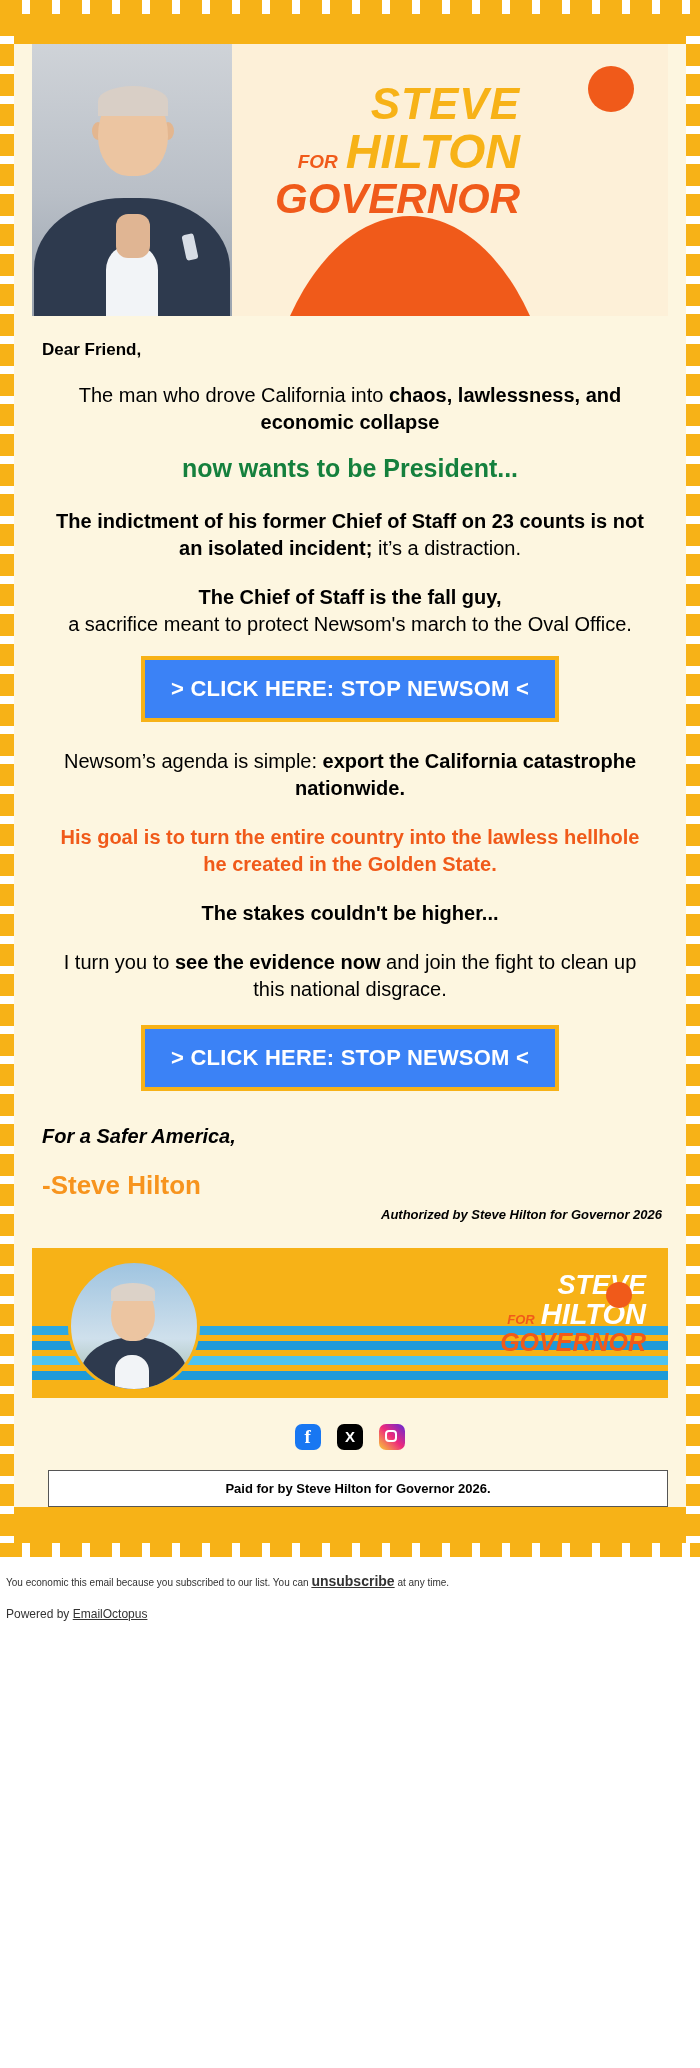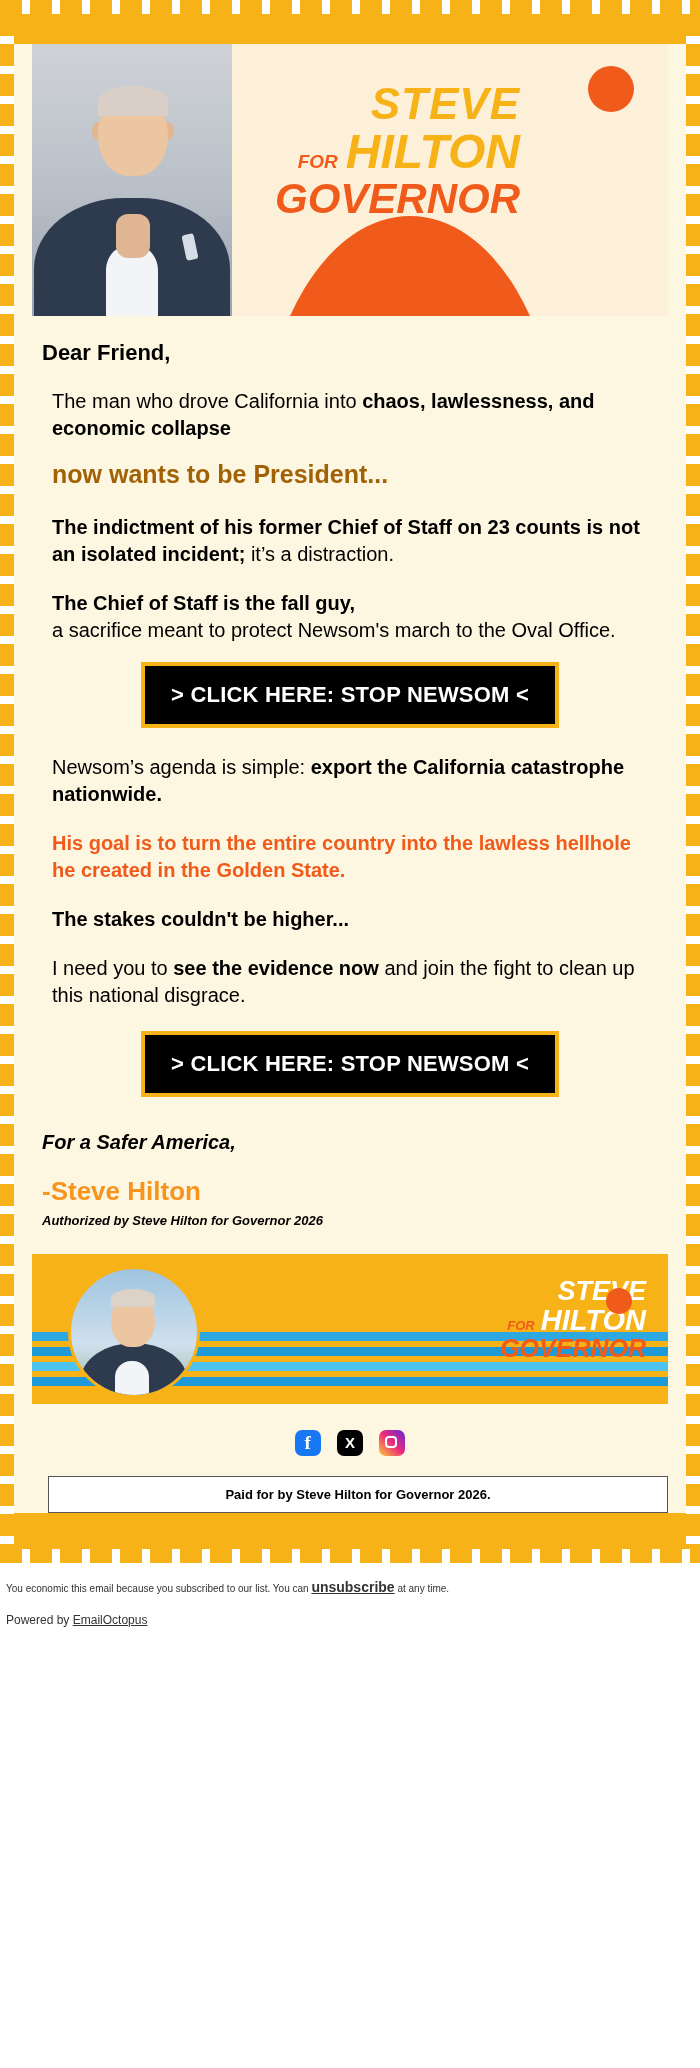--- a/index.html
+++ b/index.html
@@ -176,52 +176,53 @@
     margin-top: 2px;
     letter-spacing: 0px;
   }
 
   
   .letter {
     padding: 18px 24px 8px 24px;
     box-sizing: border-box;
   }
   .salutation {
-    font-size: 22px;
+    font-size: 17px;
     font-weight: bold;
     margin: 6px 0 22px 4px;
   }
   .p {
+    text-align: center;
     font-size: 20px;
     line-height: 1.35;
     margin: 0 0 22px 0;
     padding: 0 14px;
   }
   .p b { font-weight: bold; }
   .p.bold { font-weight: bold; }
   .p.orange {
-    color: #a16207;
+    color: #15803d;
     font-weight: bold;
     font-size: 25px;
     margin-top: -6px;
   }
   .p.orange-mid {
     color: #f05a1a;
     font-weight: bold;
     font-size: 20px;
   }
   .p.tight { margin-bottom: 18px; }
 
   .cta-wrap {
     text-align: center;
     margin: 8px 0 26px 0;
   }
   .cta {
     display: inline-block;
-    background: #000000;
+    background: #3b82f6;
     border: 4px solid #f7b217;
     color: #ffffff;
     font-size: 22px;
     font-weight: bold;
     padding: 16px 26px;
     text-decoration: none;
     letter-spacing: 0.2px;
     text-align: right;
   }
 
@@ -235,20 +236,21 @@
     color: #f7941e;
     font-size: 26px;
     font-weight: bold;
     margin: 0 0 6px 4px;
   }
   .authorized {
     font-size: 13px;
     font-style: italic;
     font-weight: bold;
     margin: 0 0 18px 4px;
+    text-align: right;
   }
 
   
   .gold-card {
     background: #f7b217;
     margin: 0 18px;
     position: relative;
     height: 150px;
     overflow: hidden;
   }
@@ -445,21 +447,21 @@
 
         <p class="p">
           <span>Newsom’s agenda is simple: </span><b>export the California catastrophe nationwide.</b>
         </p>
 
         <p class="p orange-mid">His goal is to turn the entire country into the lawless hellhole he created in the Golden State.</p>
 
         <p class="p bold">The stakes couldn't be higher...</p>
 
         <p class="p">
-          <span>I need you to </span><b>see the evidence now</b><span> and join the fight to clean up this national disgrace.</span>
+          <span>I turn you to </span><b>see the evidence now</b><span> and join the fight to clean up this national disgrace.</span>
         </p>
 
         <div class="cta-wrap">
           <a class="cta" href="#">&gt; CLICK HERE: STOP NEWSOM &lt;</a>
         </div>
 
         <div class="signoff">For a Safer America,</div>
         <div class="signature">-Steve Hilton</div>
         <div class="authorized">Authorized by Steve Hilton for Governor 2026</div>
       </div>

